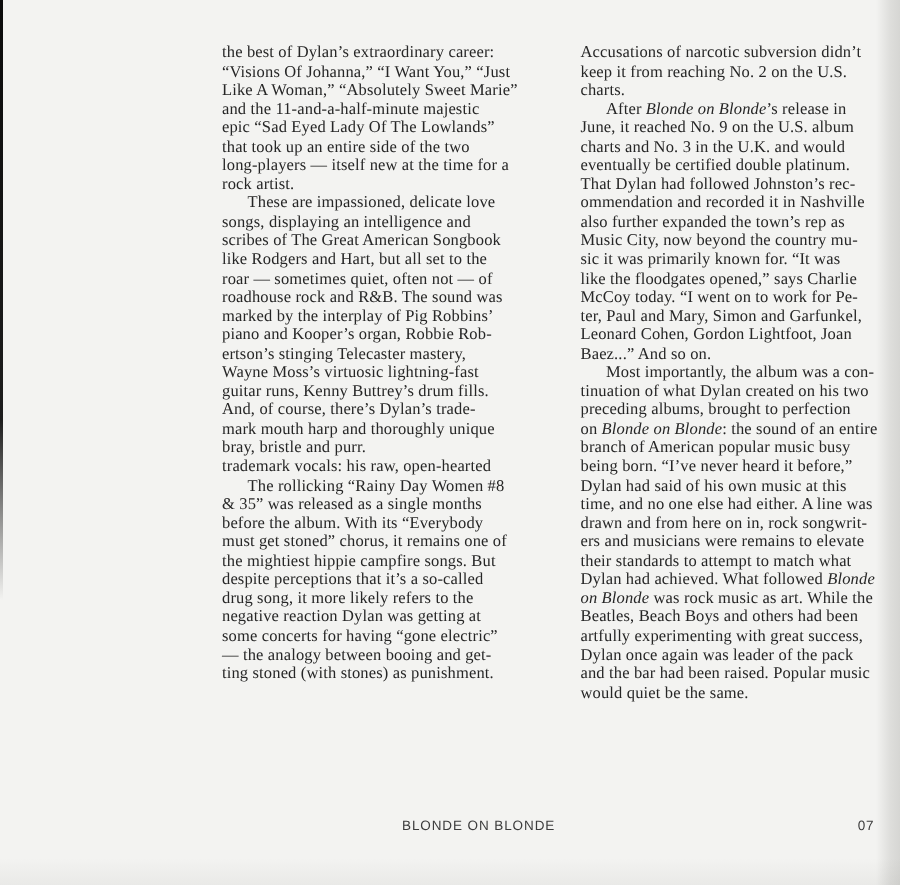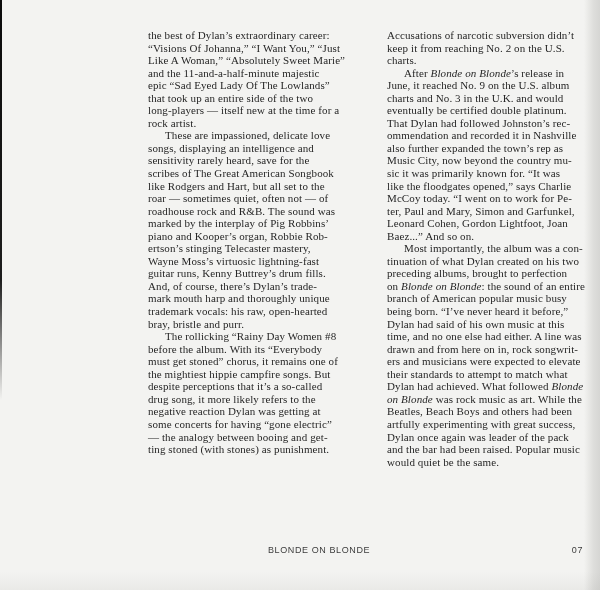--- a/index.html
+++ b/index.html
@@ -75,35 +75,35 @@
       <div class="line"><span>the best of Dylan’s extraordinary career:</span></div>
       <div class="line"><span>“Visions Of Johanna,” “I Want You,” “Just</span></div>
       <div class="line"><span>Like A Woman,” “Absolutely Sweet Marie”</span></div>
       <div class="line"><span>and the 11-and-a-half-minute majestic</span></div>
       <div class="line"><span>epic “Sad Eyed Lady Of The Lowlands”</span></div>
       <div class="line"><span>that took up an entire side of the two</span></div>
       <div class="line"><span>long-players — itself new at the time for a</span></div>
       <div class="line"><span>rock artist.</span></div>
       <div class="line indent"><span>These are impassioned, delicate love</span></div>
       <div class="line"><span>songs, displaying an intelligence and</span></div>
-      <div class="line"><span>sensitivity rarely heard, save for the</span></div>
       <div class="line"><span>scribes of The Great American Songbook</span></div>
       <div class="line"><span>like Rodgers and Hart, but all set to the</span></div>
       <div class="line"><span>roar — sometimes quiet, often not — of</span></div>
       <div class="line"><span>roadhouse rock and R&amp;B. The sound was</span></div>
       <div class="line"><span>marked by the interplay of Pig Robbins’</span></div>
       <div class="line"><span>piano and Kooper’s organ, Robbie Rob-</span></div>
       <div class="line"><span>ertson’s stinging Telecaster mastery,</span></div>
       <div class="line"><span>Wayne Moss’s virtuosic lightning-fast</span></div>
       <div class="line"><span>guitar runs, Kenny Buttrey’s drum fills.</span></div>
       <div class="line"><span>And, of course, there’s Dylan’s trade-</span></div>
       <div class="line"><span>mark mouth harp and thoroughly unique</span></div>
+      <div class="line"><span>bray, bristle and purr.</span></div>
       <div class="line"><span>trademark vocals: his raw, open-hearted</span></div>
-      <div class="line"><span>bray, bristle and purr.</span></div>
       <div class="line indent"><span>The rollicking “Rainy Day Women #8</span></div>
+      <div class="line"><span>&amp; 35” was released as a single months</span></div>
       <div class="line"><span>before the album. With its “Everybody</span></div>
       <div class="line"><span>must get stoned” chorus, it remains one of</span></div>
       <div class="line"><span>the mightiest hippie campfire songs. But</span></div>
       <div class="line"><span>despite perceptions that it’s a so-called</span></div>
       <div class="line"><span>drug song, it more likely refers to the</span></div>
       <div class="line"><span>negative reaction Dylan was getting at</span></div>
       <div class="line"><span>some concerts for having “gone electric”</span></div>
       <div class="line"><span>— the analogy between booing and get-</span></div>
       <div class="line"><span>ting stoned (with stones) as punishment.</span></div>
     </div>
@@ -127,21 +127,21 @@
       <div class="line"><span>Baez...” And so on.</span></div>
       <div class="line indent"><span>Most importantly, the album was a con-</span></div>
       <div class="line"><span>tinuation of what Dylan created on his two</span></div>
       <div class="line"><span>preceding albums, brought to perfection</span></div>
       <div class="line"><span>on </span><i>Blonde on Blonde</i><span>: the sound of an entire</span></div>
       <div class="line"><span>branch of American popular music busy</span></div>
       <div class="line"><span>being born. “I’ve never heard it before,”</span></div>
       <div class="line"><span>Dylan had said of his own music at this</span></div>
       <div class="line"><span>time, and no one else had either. A line was</span></div>
       <div class="line"><span>drawn and from here on in, rock songwrit-</span></div>
-      <div class="line"><span>ers and musicians were expected to elevate</span></div>
+      <div class="line"><span>ers and musicians were remains to elevate</span></div>
       <div class="line"><span>their standards to attempt to match what</span></div>
       <div class="line"><span>Dylan had achieved. What followed </span><i>Blonde</i></div>
       <div class="line"><i>on Blonde</i><span> was rock music as art. While the</span></div>
       <div class="line"><span>Beatles, Beach Boys and others had been</span></div>
       <div class="line"><span>artfully experimenting with great success,</span></div>
       <div class="line"><span>Dylan once again was leader of the pack</span></div>
       <div class="line"><span>and the bar had been raised. Popular music</span></div>
       <div class="line"><span>would quiet be the same.</span></div>
     </div>
 

